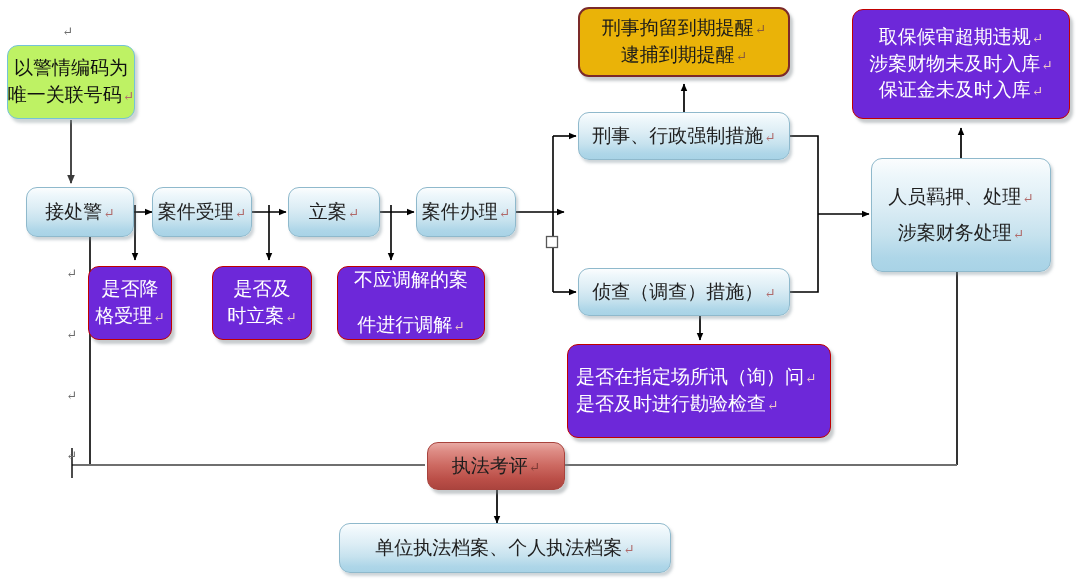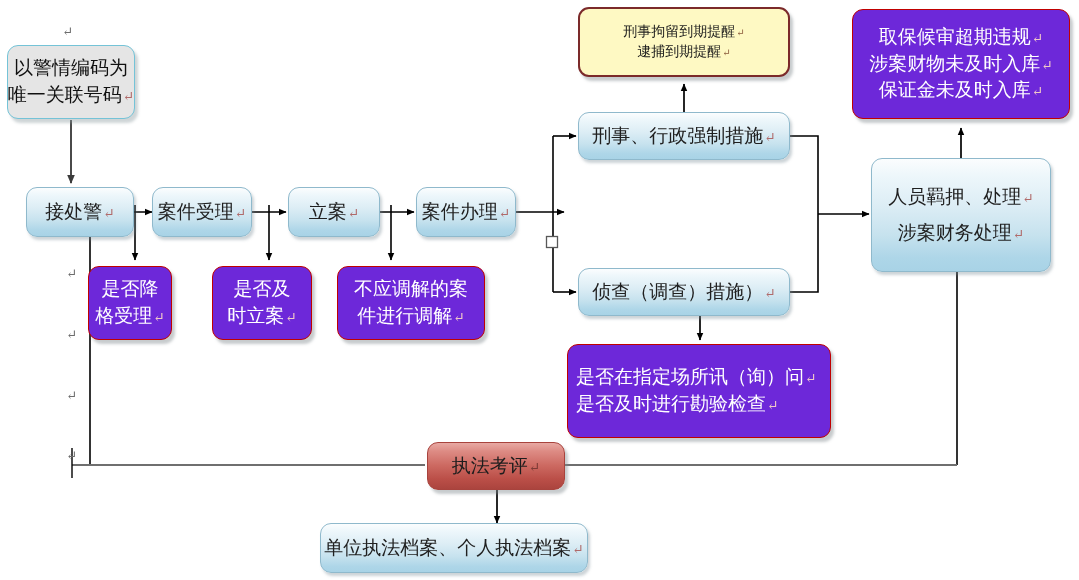--- a/index.html
+++ b/index.html
@@ -53,44 +53,44 @@
                 #fbfdfe 0%, #eef7fb 14%, #dcedf5 42%,
                 #c6e2ee 68%, #aed6e8 88%, #a8d3e6 100%);
     border: 1px solid #8fb9cc;
     color: #202020;
     box-shadow: 2px 3px 3px rgba(120,140,150,0.38);
     font-size: 19px;
   }
 
   
   .sk-teal {
-    background: #e5e5e5;
+    background: #bef264;
     border: 1px solid #74c3d7;
     color: #101010;
     box-shadow: 3px 4px 3px rgba(140,155,160,0.42);
     font-size: 19px;
   }
 
   
   .sk-red {
     background: #6d28d9;
     border: 1px solid #c00000;
     color: #ffffff;
     box-shadow: 3px 4px 3px rgba(130,140,145,0.45);
     font-size: 19px;
   }
   .sk-red .pilcrow { color: #f0c8c8; }
 
   
   .sk-yellow {
-    background: #fef9c3;
+    background: #eab308;
     border: 2px solid #7b2a2a;
     color: #1a1a1a;
     box-shadow: 3px 4px 3px rgba(130,140,145,0.45);
-    font-size: 14px;
+    font-size: 19px;
   }
   .sk-yellow .pilcrow { color: #8a5a3a; }
 
   
   .sk-salmon {
     background: linear-gradient(to bottom,
                 #e8a9a3 0%, #dd8b84 18%, #cd6a62 48%,
                 #bb4f48 78%, #ab443e 100%);
     border: 1px solid #a8433d;
     color: #1d1d1d;
@@ -221,21 +221,21 @@
   <div class="node sk-red tight" style="left:88px;top:266px;width:84px;height:74px;">
     <div class="line">是否降</div>
     <div class="line"><span>格受理</span><span class="pilcrow">↵</span></div>
   </div>
 
   <div class="node sk-red tight" style="left:212px;top:266px;width:100px;height:74px;">
     <div class="line">是否及</div>
     <div class="line"><span>时立案</span><span class="pilcrow">↵</span></div>
   </div>
 
-  <div class="node sk-red tight" style="left:337px;top:266px;width:148px;height:74px;">
+  <div class="node sk-red tight" style="left:337px;top:266px;width:148px;height:74px;justify-content:space-between;">
     <div class="line">不应调解的案</div>
     <div class="line"><span>件进行调解</span><span class="pilcrow">↵</span></div>
   </div>
 
   <div class="node sk-blue" style="left:578px;top:112px;width:212px;height:48px;">
     <div class="line"><span>刑事、行政强制措施</span><span class="pilcrow">↵</span></div>
   </div>
 
   <div class="node sk-blue" style="left:578px;top:268px;width:212px;height:48px;">
     <div class="line"><span>侦查（调查）措施）</span><span class="pilcrow">↵</span></div>
@@ -260,17 +260,17 @@
 
   <div class="node sk-blue loose" style="left:871px;top:158px;width:180px;height:114px;">
     <div class="line"><span>人员羁押、处理</span><span class="pilcrow">↵</span></div>
     <div class="line"><span>涉案财务处理</span><span class="pilcrow">↵</span></div>
   </div>
 
   <div class="node sk-salmon" style="left:427px;top:442px;width:138px;height:48px;">
     <div class="line"><span>执法考评</span><span class="pilcrow">↵</span></div>
   </div>
 
-  <div class="node sk-blue" style="left:320px;top:523px;width:268px;height:50px;">
+  <div class="node sk-blue" style="left:339px;top:523px;width:332px;height:50px;">
     <div class="line"><span>单位执法档案、个人执法档案</span><span class="pilcrow">↵</span></div>
   </div>
 
 </div>
 
 </body></html>

